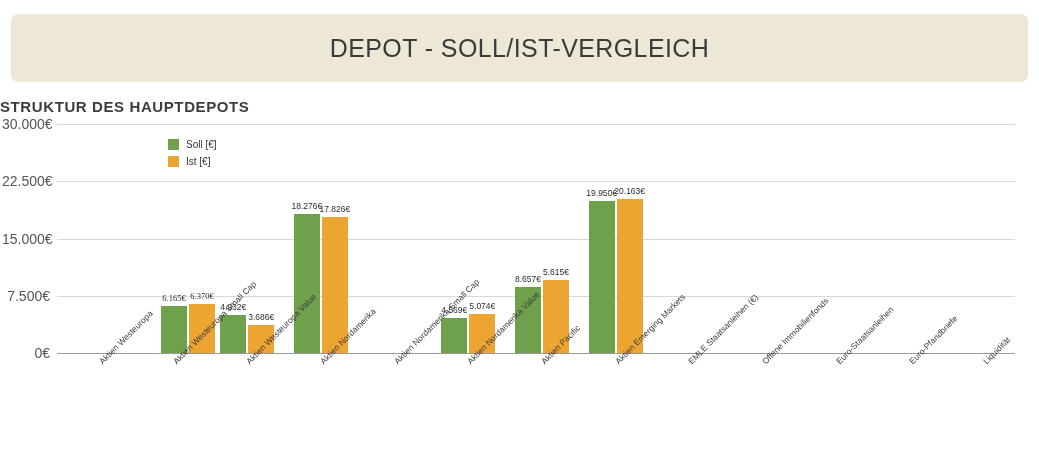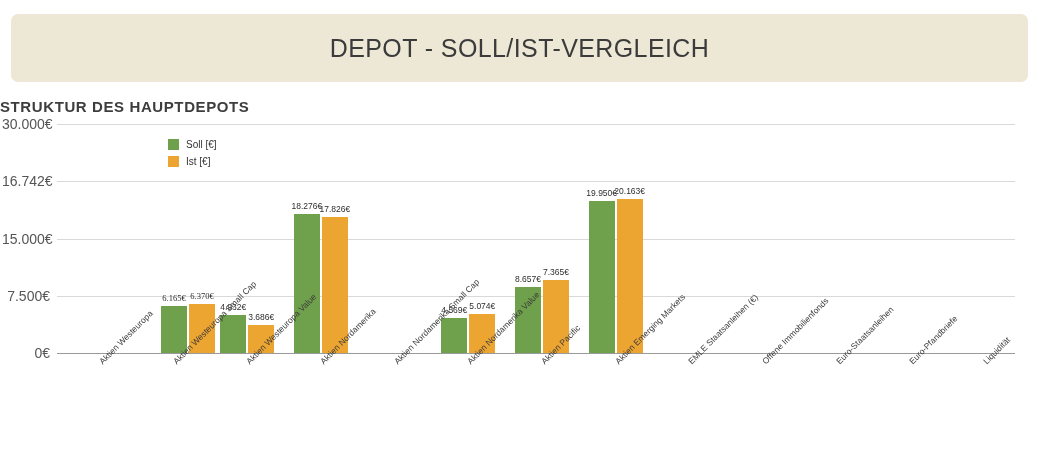--- a/index.html
+++ b/index.html
@@ -154,21 +154,21 @@
         <div class="gridline" style="top: 171.75px;"></div>
         <div class="gridline" style="top: 114.5px;"></div>
         <div class="gridline" style="top: 57.25px;"></div>
         <div class="gridline" style="top: 0px;"></div>
       </div>
     <div class="axis-line"></div>
     <div id="yticks">
         <div class="y-tick" style="top: 229px; left: -55px;">0€</div>
         <div class="y-tick" style="top: 171.75px; left: -55px;">7.500€</div>
         <div class="y-tick" style="top: 114.5px; left: -55px;">15.000€</div>
-        <div class="y-tick" style="top: 57.25px; left: -55px;">16.742€</div>
+        <div class="y-tick" style="top: 57.25px; left: -55px;">22.500€</div>
         <div class="y-tick" style="top: 0px; left: -55px;">30.000€</div>
       </div>
     <div class="bars-layer" id="bars-layer">
         <div class="group" style="left: 104px; width: 54px; font-family: Liberation Serif, serif;">
           <div class="bar soll" style="height: 47.0595px; background: rgb(111, 160, 75);"></div>
           <div class="bar-value" style="left: 13px; bottom: 50.0595px;">6.165€</div>
           <div class="bar ist" style="height: 48.6243px; background: rgb(237, 165, 49);"></div>
           <div class="bar-value" style="left: 41px; bottom: 51.6243px;">6.370€</div>
         </div>
         <div class="group" style="left: 163.231px; width: 54px;">
@@ -187,21 +187,21 @@
         <div class="group" style="left: 384.308px; width: 54px;">
           <div class="bar soll" style="height: 34.8767px; background: rgb(111, 160, 75);"></div>
           <div class="bar-value" style="left: 13px; bottom: 37.8767px; margin-top: 22px;">4.569€</div>
           <div class="bar ist" style="height: 38.7315px; background: rgb(237, 165, 49);"></div>
           <div class="bar-value" style="left: 41px; bottom: 41.7315px;">5.074€</div>
         </div>
         <div class="group" style="left: 458px; width: 54px;">
           <div class="bar soll" style="height: 66.0818px; background: rgb(111, 160, 75);"></div>
           <div class="bar-value" style="left: 13px; bottom: 69.0818px;">8.657€</div>
           <div class="bar ist" style="height: 73.0815px; background: rgb(237, 165, 49);"></div>
-          <div class="bar-value" style="left: 41px; bottom: 76.0815px;">7.365€</div>
+          <div class="bar-value" style="left: 41px; bottom: 76.0815px;">5.615€</div>
         </div>
         <div class="group" style="left: 531.692px; width: 54px;">
           <div class="bar soll" style="height: 152.285px; background: rgb(111, 160, 75);"></div>
           <div class="bar-value" style="left: 13px; bottom: 155.285px;">19.950€</div>
           <div class="bar ist" style="height: 153.911px; background: rgb(237, 165, 49);"></div>
           <div class="bar-value" style="left: 41px; bottom: 156.911px;">20.163€</div>
         </div>
         <div class="group" style="left: 605.385px; width: 54px;"></div>
         <div class="group" style="left: 679.077px; width: 54px;"></div>
         <div class="group" style="left: 752.769px; width: 54px;"></div>

